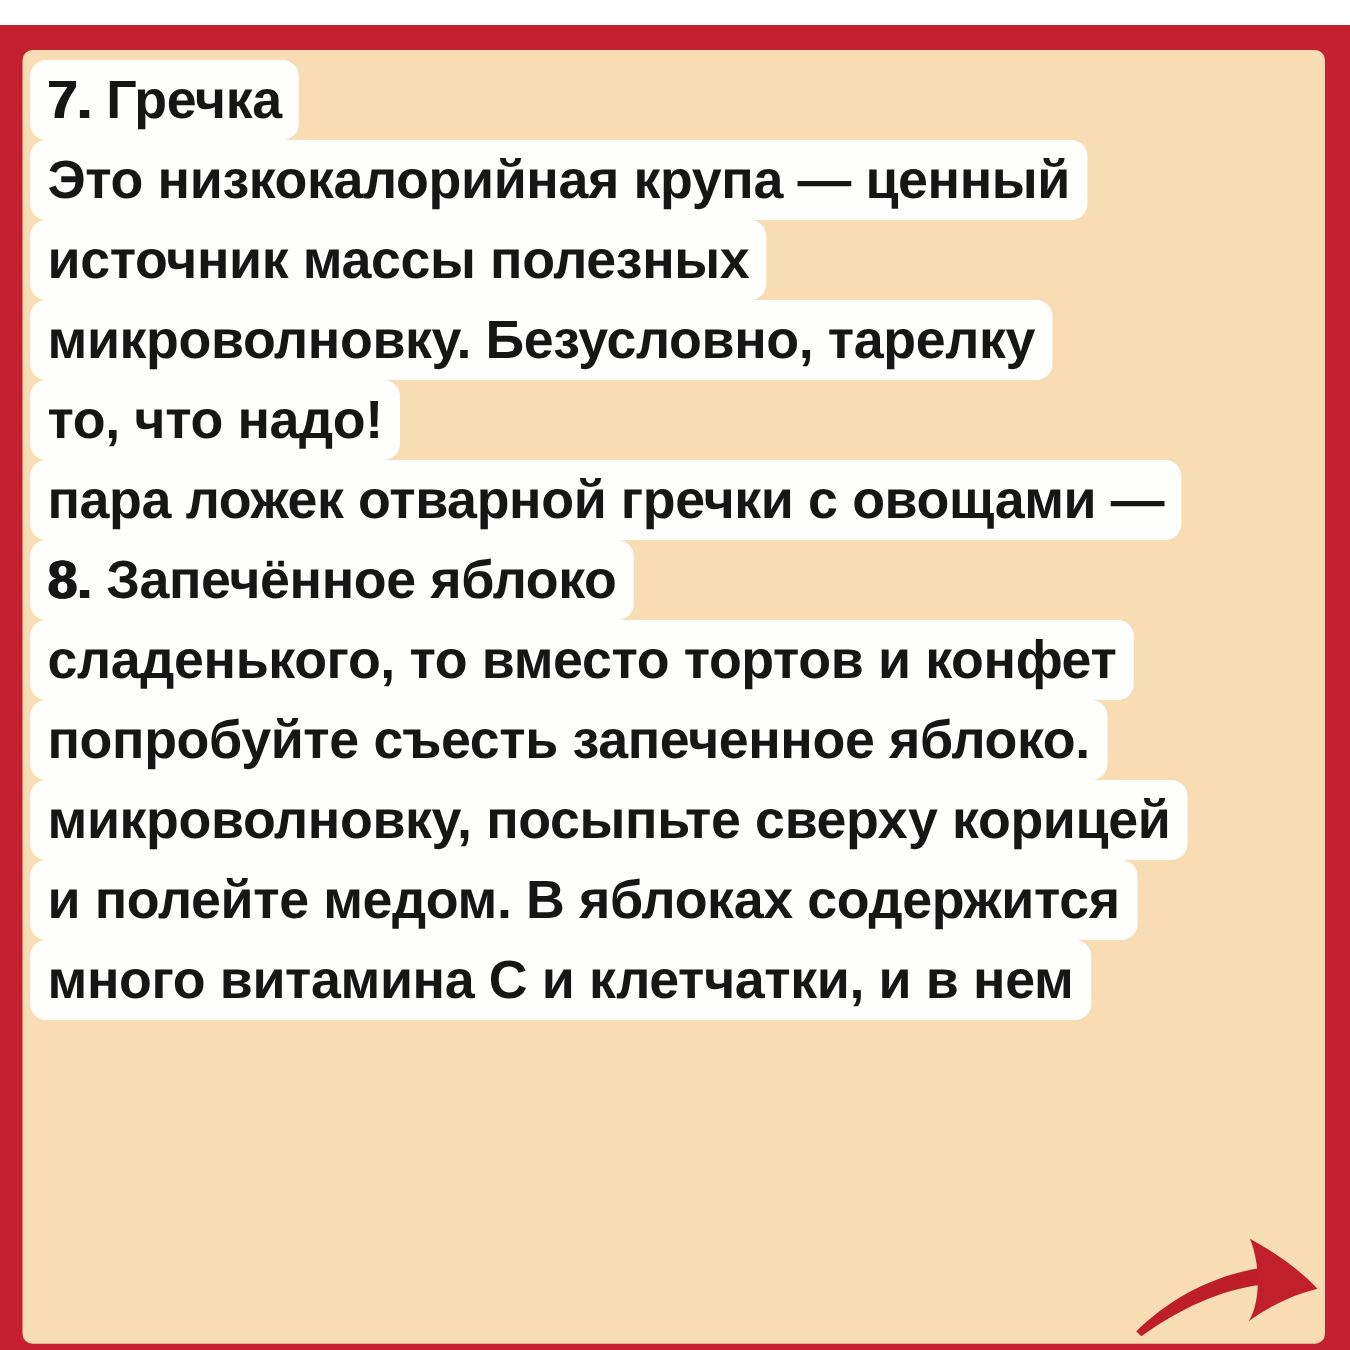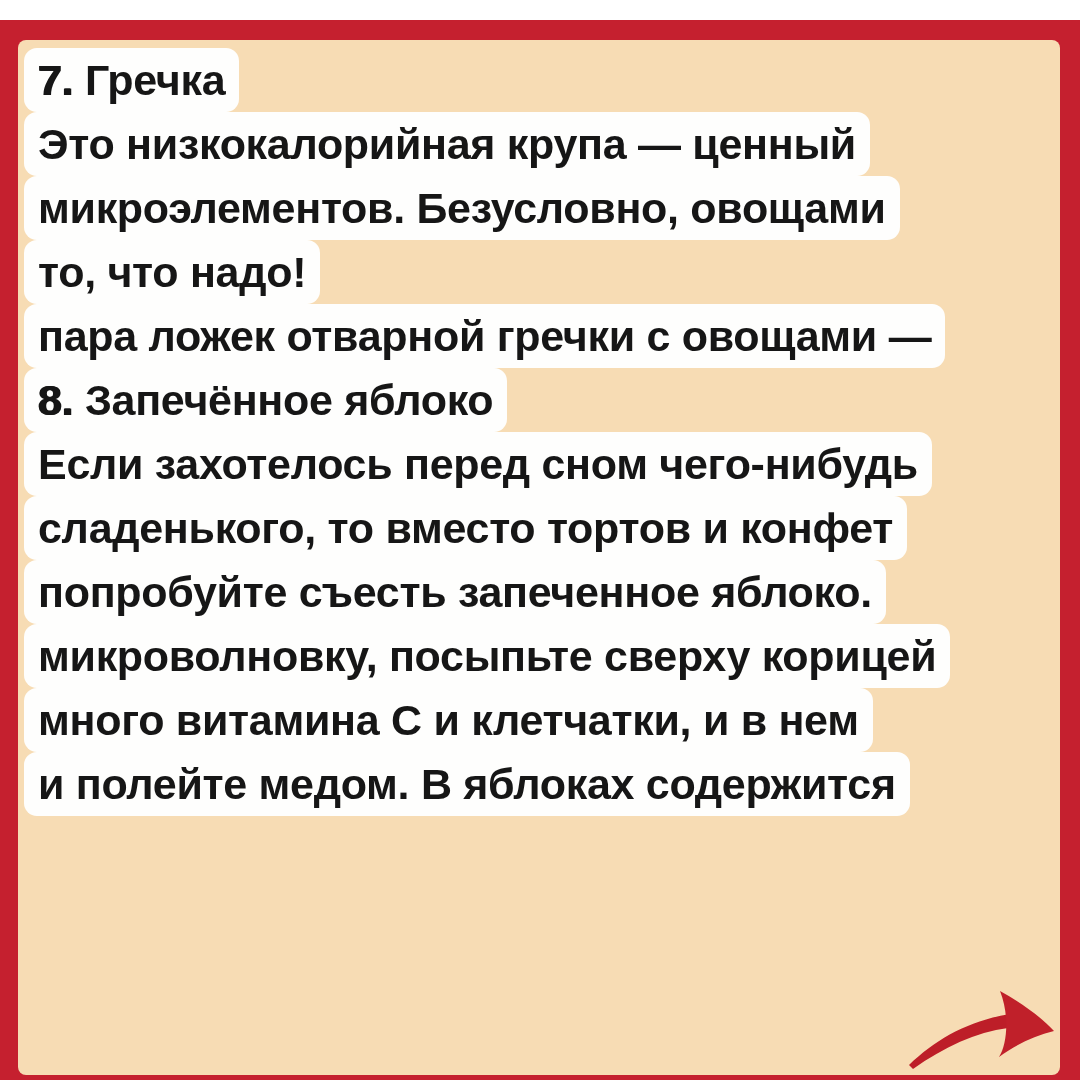--- a/index.html
+++ b/index.html
@@ -56,48 +56,48 @@
   <div class="inner">
     <div class="text-col">
 
       <div class="line">
           <span class="hl"><span></span><span class="heavy">7.</span><span> Гречка</span></span>
         </div>
       <div class="line">
           <span class="hl"><span>Это низкокалорийная крупа — ценный</span><span class="heavy"></span><span></span></span>
         </div>
       <div class="line">
-          <span class="hl"><span>микроэлементов. Безусловно, овощами</span><span class="heavy"></span><span></span></span>
+          <span class="hl"><span>источник массы полезных</span><span class="heavy"></span><span></span></span>
+        </div>
+      <div class="line">
+          <span class="hl"><span>микроволновку. Безусловно, тарелку</span><span class="heavy"></span><span></span></span>
         </div>
       <div class="line">
           <span class="hl"><span>то, что надо!</span><span class="heavy"></span><span></span></span>
         </div>
       <div class="line">
           <span class="hl"><span>пара ложек отварной гречки с овощами —</span><span class="heavy"></span><span></span></span>
         </div>
       <div class="line">
           <span class="hl"><span></span><span class="heavy">8.</span><span> Запечённое яблоко</span></span>
         </div>
       <div class="line">
-          <span class="hl"><span>Если захотелось перед сном чего-нибудь</span><span class="heavy"></span><span></span></span>
-        </div>
-      <div class="line">
           <span class="hl"><span>сладенького, то вместо тортов и конфет</span><span class="heavy"></span><span></span></span>
         </div>
       <div class="line">
           <span class="hl"><span>попробуйте съесть запеченное яблоко.</span><span class="heavy"></span><span></span></span>
         </div>
       <div class="line">
           <span class="hl"><span>микроволновку, посыпьте сверху корицей</span><span class="heavy"></span><span></span></span>
         </div>
       <div class="line">
-          <span class="hl"><span>много витамина С и клетчатки, и в нем</span><span class="heavy"></span><span></span></span>
+          <span class="hl"><span>и полейте медом. В яблоках содержится</span><span class="heavy"></span><span></span></span>
         </div>
       <div class="line">
-          <span class="hl"><span>и полейте медом. В яблоках содержится</span><span class="heavy"></span><span></span></span>
+          <span class="hl"><span>много витамина С и клетчатки, и в нем</span><span class="heavy"></span><span></span></span>
         </div>
 
     </div>
 
     <svg class="arrow" viewBox="0 0 150 102" xmlns="http://www.w3.org/2000/svg" aria-hidden="true">
 
       <path d="M5 92 C 32 66, 64 48, 106 41 L 104 55 C 72 59, 40 74, 9 96 Z" fill="#bd1e28"></path>
 
       <path d="M96 18 C 118 30, 137 44, 150 58 C 130 63, 111 72, 95 84 C 104 70, 105 40, 96 18 Z" fill="#c0202a"></path>
     </svg>

